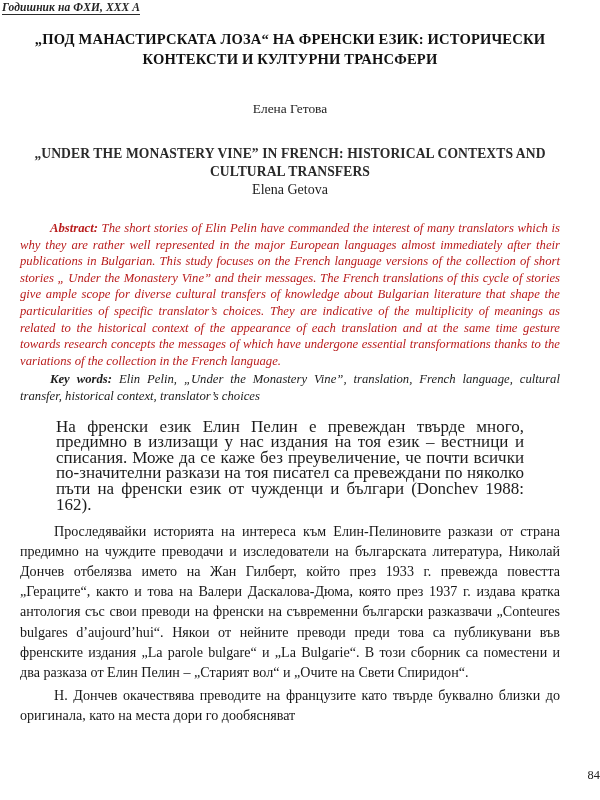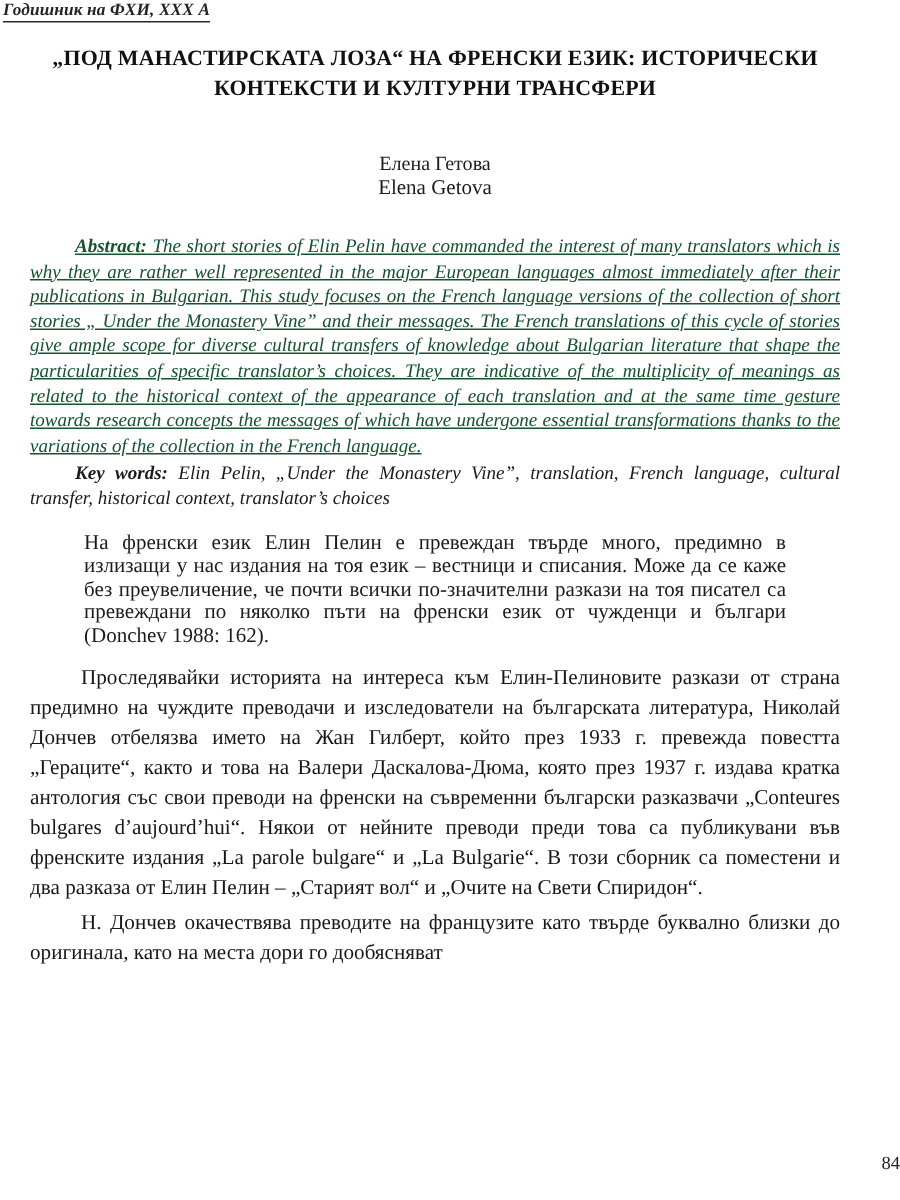--- a/index.html
+++ b/index.html
@@ -84,42 +84,41 @@
 
   
   .abstract {
     font-style: italic;
     font-size: 12.7px;
     line-height: 16.6px;
     text-align: justify;
     text-indent: 30px;
     margin: 0;
     padding-top: 22px;
-    color: #14532d;
-    text-decoration: underline;
+    color: #b91c1c;
   }
   .abstract .lbl,
   .keywords .lbl {
     font-weight: bold;
     font-style: italic;
   }
   .keywords {
     font-style: italic;
     font-size: 12.7px;
     line-height: 16.6px;
     text-align: justify;
     text-indent: 30px;
     margin: 0;
     padding-top: 2px;
     color: #1b1b1b;
   }
 
   
   .blockquote {
-    font-size: 14px;
+    font-size: 17px;
     line-height: 15.6px;
     text-align: justify;
     text-indent: 0;
     margin: 0 0 0 36px;
     width: 468px;
     padding-top: 14px;
     color: #1b1b1b;
   }
 
   
@@ -151,20 +150,21 @@
 <div class="page">
 
   <div class="running-header">Годишник на ФХИ, XXX А</div>
 
   <div class="content">
 
     <h1 class="title-bg">„ПОД МАНАСТИРСКАТА ЛОЗА“ НА ФРЕНСКИ ЕЗИК: ИСТОРИЧЕСКИ КОНТЕКСТИ И КУЛТУРНИ ТРАНСФЕРИ</h1>
 
     <p class="author-bg">Елена Гетова</p>
 
+    <h2 class="title-en">„UNDER THE MONASTERY VINE” IN FRENCH: HISTORICAL CONTEXTS AND CULTURAL TRANSFERS</h2>
 
     <p class="author-en">Elena Getova</p>
 
     <p class="abstract"><span class="lbl">Abstract:</span><span> The short stories of Elin Pelin have commanded the interest of many translators which is why they are rather well represented in the major European languages almost immediately after their publications in Bulgarian. This study focuses on the French language versions of the collection of short stories „ Under the Monastery Vine” and their messages. The French translations of this cycle of stories give ample scope for diverse cultural transfers of knowledge about Bulgarian literature that shape the particularities of specific translator’s choices. They are indicative of the multiplicity of meanings as related to the historical context of the appearance of each translation and at the same time gesture towards research concepts the messages of which have undergone essential transformations thanks to the variations of the collection in the French language.</span></p>
 
     <p class="keywords"><span class="lbl">Key words:</span><span> Elin Pelin, „Under the Monastery Vine”, translation, French language, cultural transfer, historical context, translator’s choices</span></p>
 
     <blockquote class="blockquote">На френски език Елин Пелин е превеждан твърде много, предимно в излизащи у нас издания на тоя език – вестници и списания. Може да се каже без преувеличение, че почти всички по-значителни разкази на тоя писател са превеждани по няколко пъти на френски език от чужденци и българи (Donchev 1988: 162).</blockquote>
 
     <p class="body-par first">Проследявайки историята на интереса към Елин-Пелиновите разкази от страна предимно на чуждите преводачи и изследователи на българската литература, Николай Дончев отбелязва името на Жан Гилберт, който през 1933 г. превежда повестта „Гераците“, както и това на Валери Даскалова-Дюма, която през 1937 г. издава кратка антология със свои преводи на френски на съвременни български разказвачи „Conteures bulgares d’aujourd’hui“. Някои от нейните преводи преди това са публикувани във френските издания „La parole bulgare“ и „La Bulgarie“. В този сборник са поместени и два разказа от Елин Пелин – „Старият вол“ и „Очите на Свети Спиридон“.</p>

